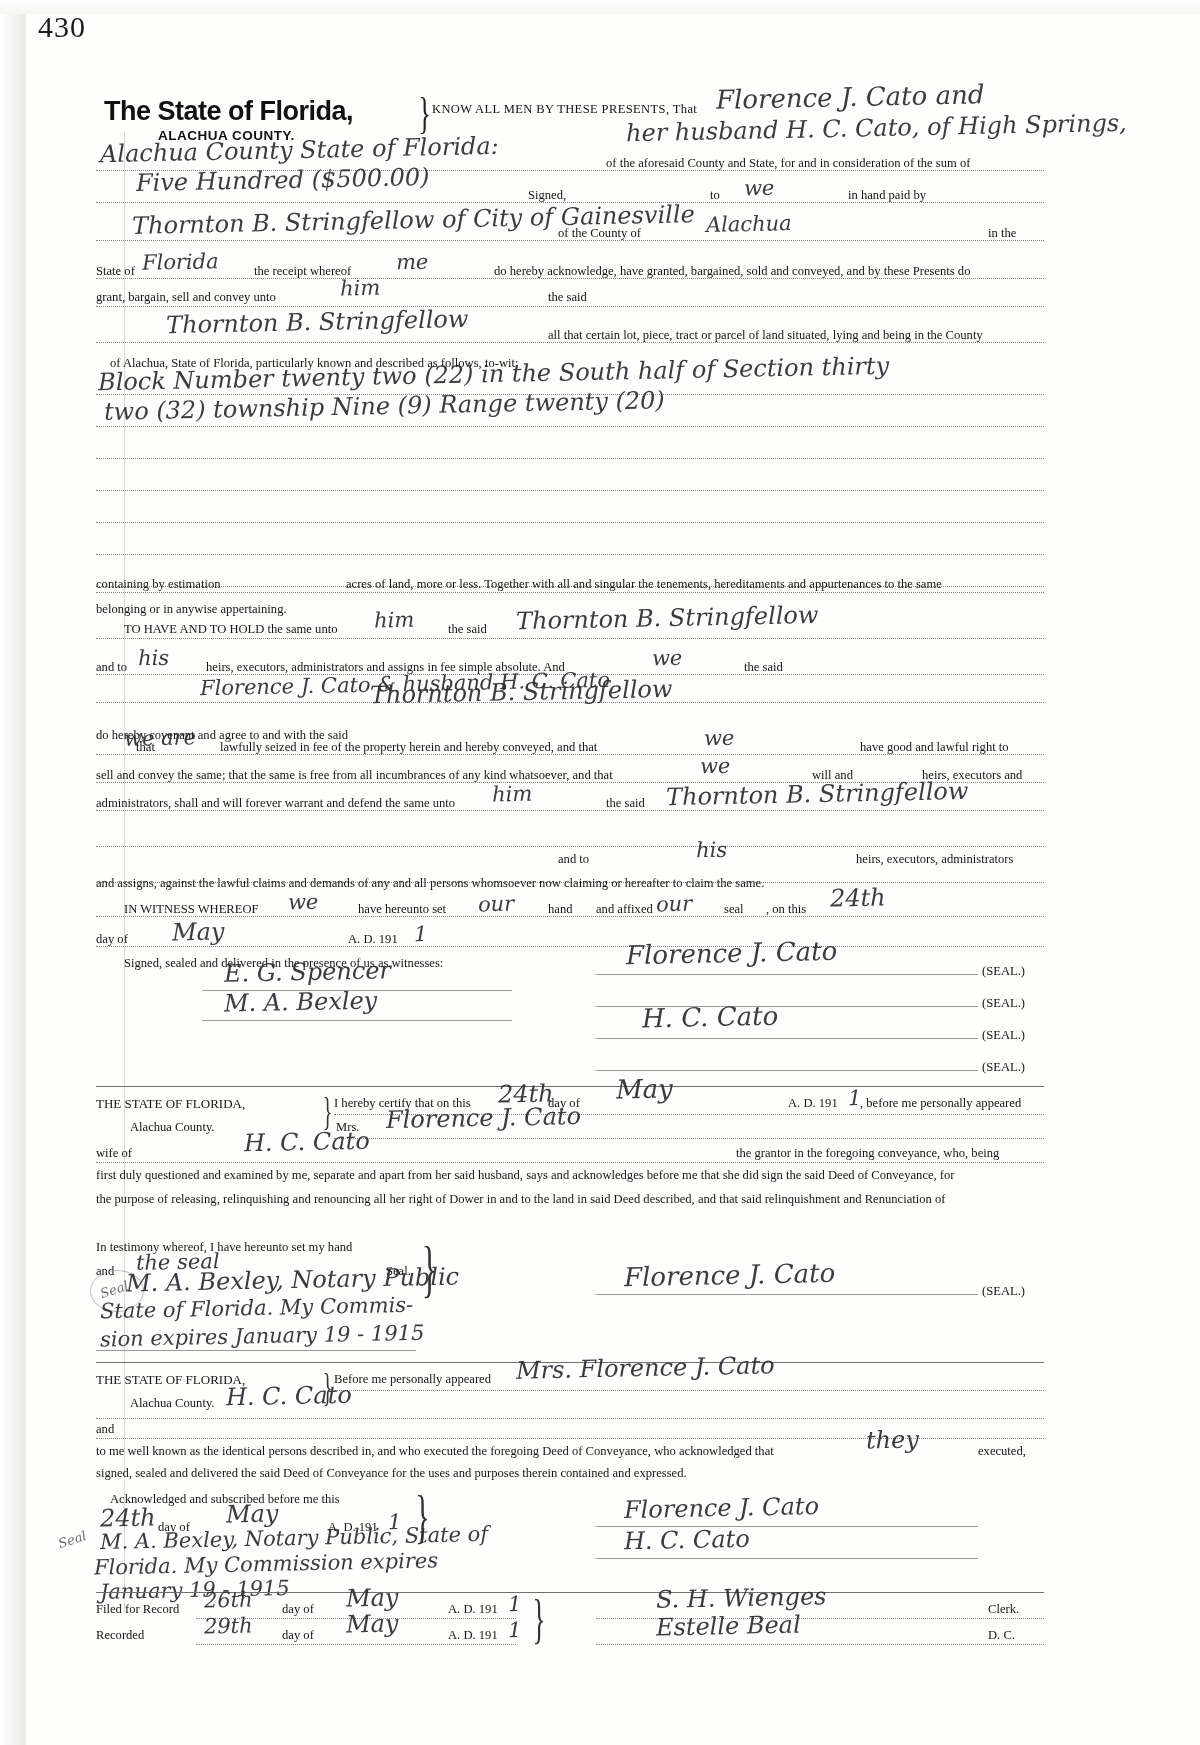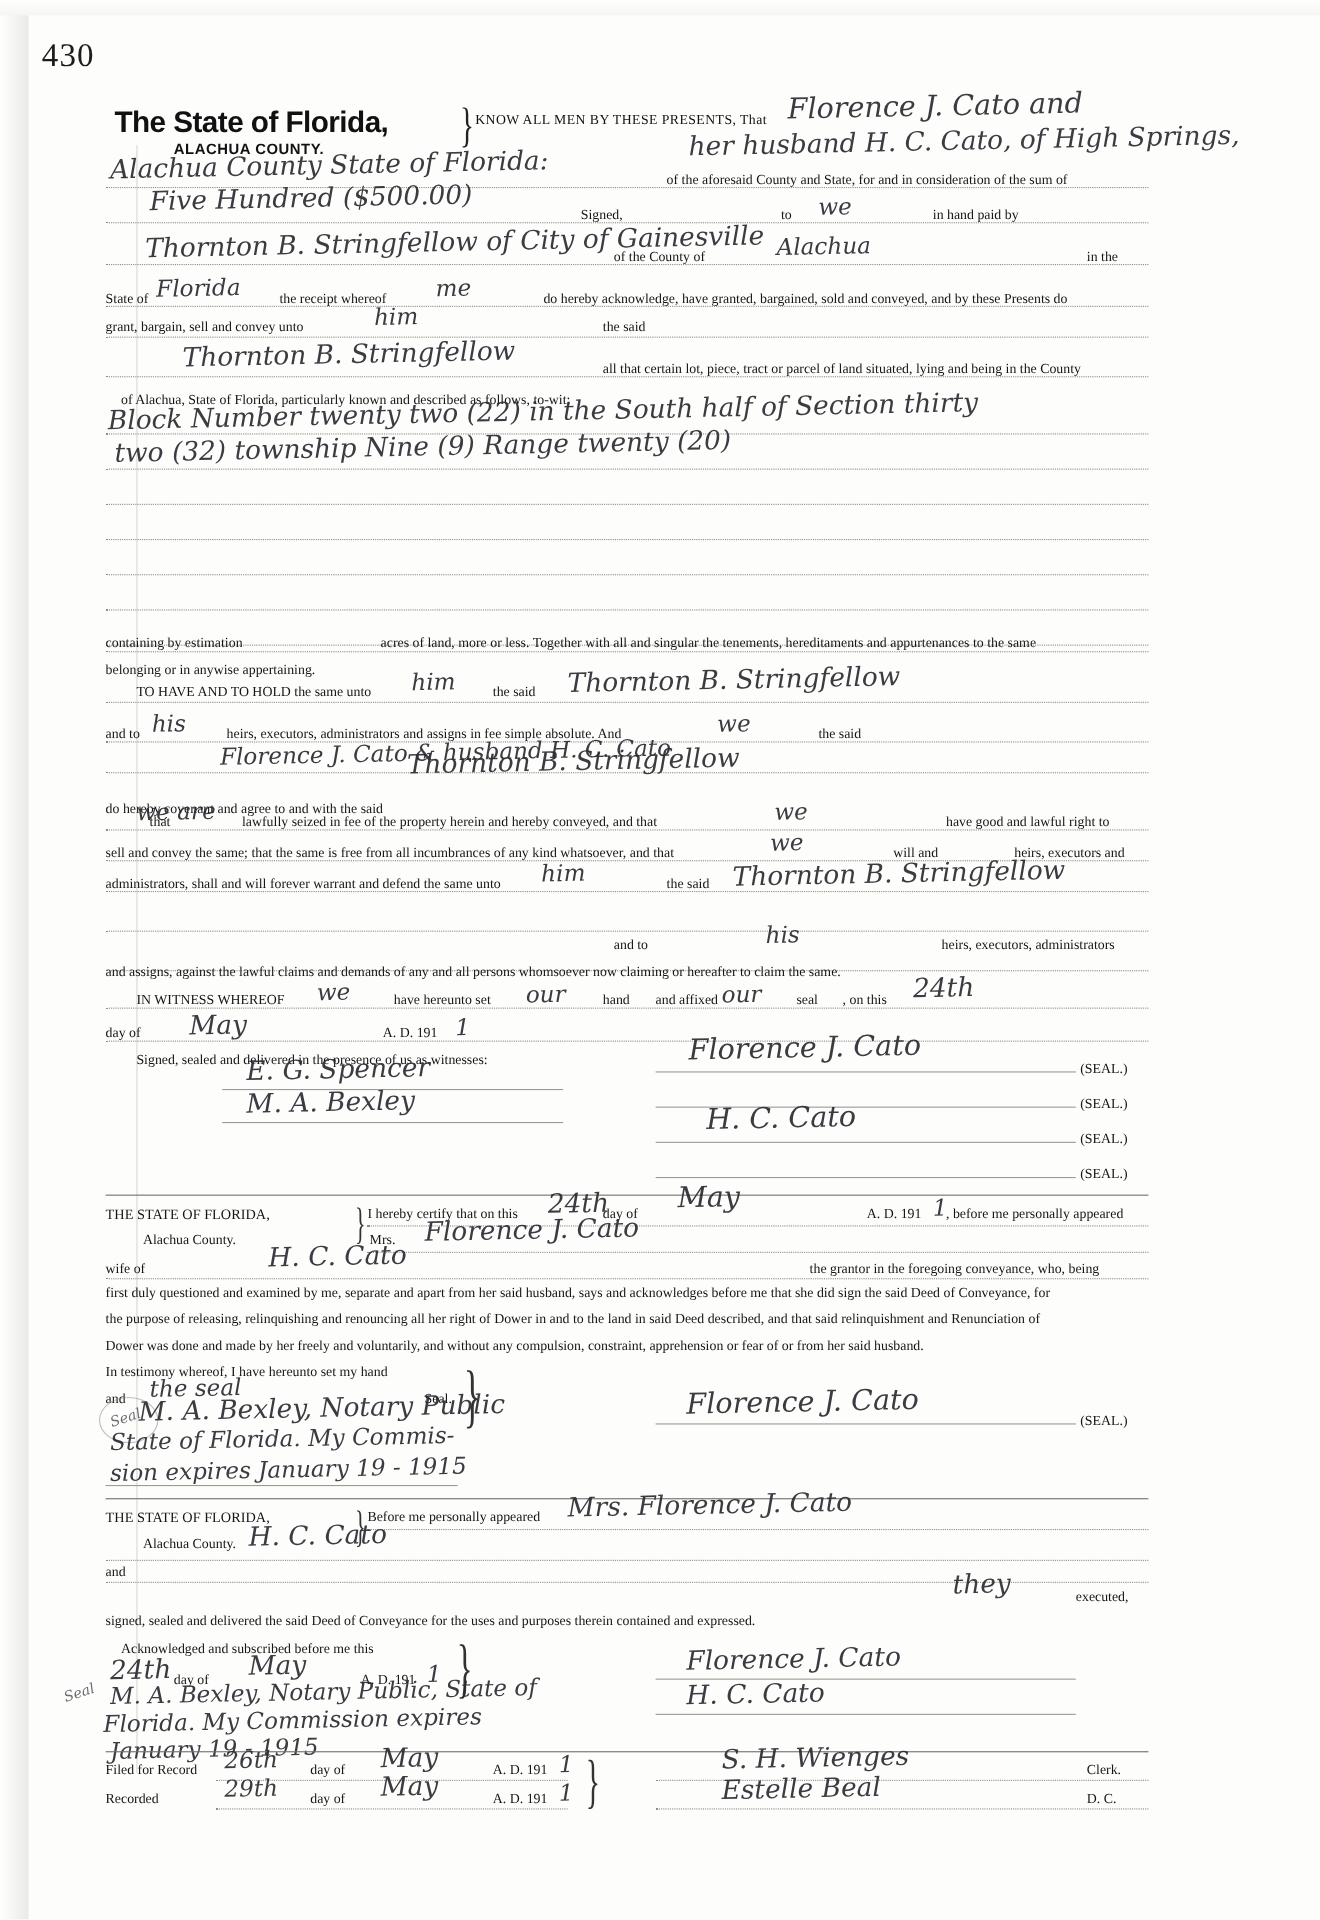--- a/index.html
+++ b/index.html
@@ -18,21 +18,21 @@
   
   .scan-edge-left{
     position:absolute;left:0;top:0;width:26px;height:1745px;
     background:linear-gradient(90deg,#ffffff 0%,#f2f2f0 60%,#e9e9e6 100%);
   }
   .scan-edge-top{
     position:absolute;left:0;top:0;width:1200px;height:14px;
     background:linear-gradient(180deg,#ffffff 0%,#f5f5f3 100%);
   }
   .folio{
-    position:absolute;left:38px;top:34px;
+    position:absolute;left:38px;top:10px;
     font-family:"Liberation Serif", serif;
     font-size:30px;color:#1c1c1c;letter-spacing:1px;
   }
   .sheet{
     position:absolute;left:96px;top:74px;width:948px;height:1600px;
   }
   
   .vrule{
     position:absolute;left:28px;top:58px;width:1px;height:1480px;
     background:#d8d8d4;
@@ -287,21 +287,20 @@
     <div class="hw l" style="left:290px;top:1030px;">Florence J. Cato</div>
     <div class="dots" style="left:238px;top:1064px;width:710px;"></div>
 
     <div class="p" style="left:0px;top:1072px;">wife of</div>
     <div class="hw l" style="left:148px;top:1054px;">H. C. Cato</div>
     <div class="p" style="left:640px;top:1072px;text-align:right;">the grantor in the foregoing conveyance, who, being</div>
     <div class="dots" style="left:0px;top:1088px;width:948px;"></div>
 
     <div class="p" style="left:0px;top:1094px;">first duly questioned and examined by me, separate and apart from her said husband, says and acknowledges before me that she did sign the said Deed of Conveyance, for</div>
     <div class="p" style="left:0px;top:1118px;">the purpose of releasing, relinquishing and renouncing all her right of Dower in and to the land in said Deed described, and that said relinquishment and Renunciation of</div>
-    <div class="p" style="left:0px;top:1142px;">Dower was done and made by her freely and voluntarily, and without any compulsion, constraint, apprehension or fear of or from her said husband.</div>
     <div class="p" style="left:0px;top:1166px;">In testimony whereof, I have hereunto set my hand</div>
 
     <div class="p" style="left:0px;top:1190px;">and</div>
     <div class="hw m" style="left:40px;top:1176px;">the seal</div>
     <div class="p" style="left:290px;top:1190px;">Seal.</div>
     <div class="notary-brace" style="left:318px;top:1158px;font-size:64px;">}</div>
 
     <div class="seal-ring" style="left:-6px;top:1196px;"></div>
     <div class="seal-mark" style="left:4px;top:1208px;">Seal</div>
 
@@ -322,20 +321,21 @@
 
     <div class="p" style="left:238px;top:1298px;">Before me personally appeared</div>
     <div class="hw l" style="left:420px;top:1280px;">Mrs. Florence J. Cato</div>
     <div class="dots" style="left:238px;top:1316px;width:710px;"></div>
 
     <div class="hw l" style="left:130px;top:1308px;">H. C. Cato</div>
     <div class="p" style="left:0px;top:1348px;">and</div>
     <div class="dots" style="left:0px;top:1344px;width:948px;"></div>
     <div class="dots" style="left:0px;top:1364px;width:948px;"></div>
 
+    <div class="p" style="left:0px;top:1370px;">to me well known as the identical persons described in, and who executed the foregoing Deed of Conveyance, who acknowledged that</div>
     <div class="hw l" style="left:770px;top:1352px;">they</div>
     <div class="p" style="left:882px;top:1370px;">executed,</div>
     <div class="p" style="left:0px;top:1392px;">signed, sealed and delivered the said Deed of Conveyance for the uses and purposes therein contained and expressed.</div>
 
     <div class="p" style="left:14px;top:1418px;">Acknowledged and subscribed before me this</div>
     <div class="hw l" style="left:4px;top:1430px;">24th</div>
     <div class="p" style="left:62px;top:1446px;">day of</div>
     <div class="hw l" style="left:130px;top:1426px;">May</div>
     <div class="p" style="left:232px;top:1446px;">A. D. 191</div>
     <div class="hw m" style="left:292px;top:1436px;">1</div>

